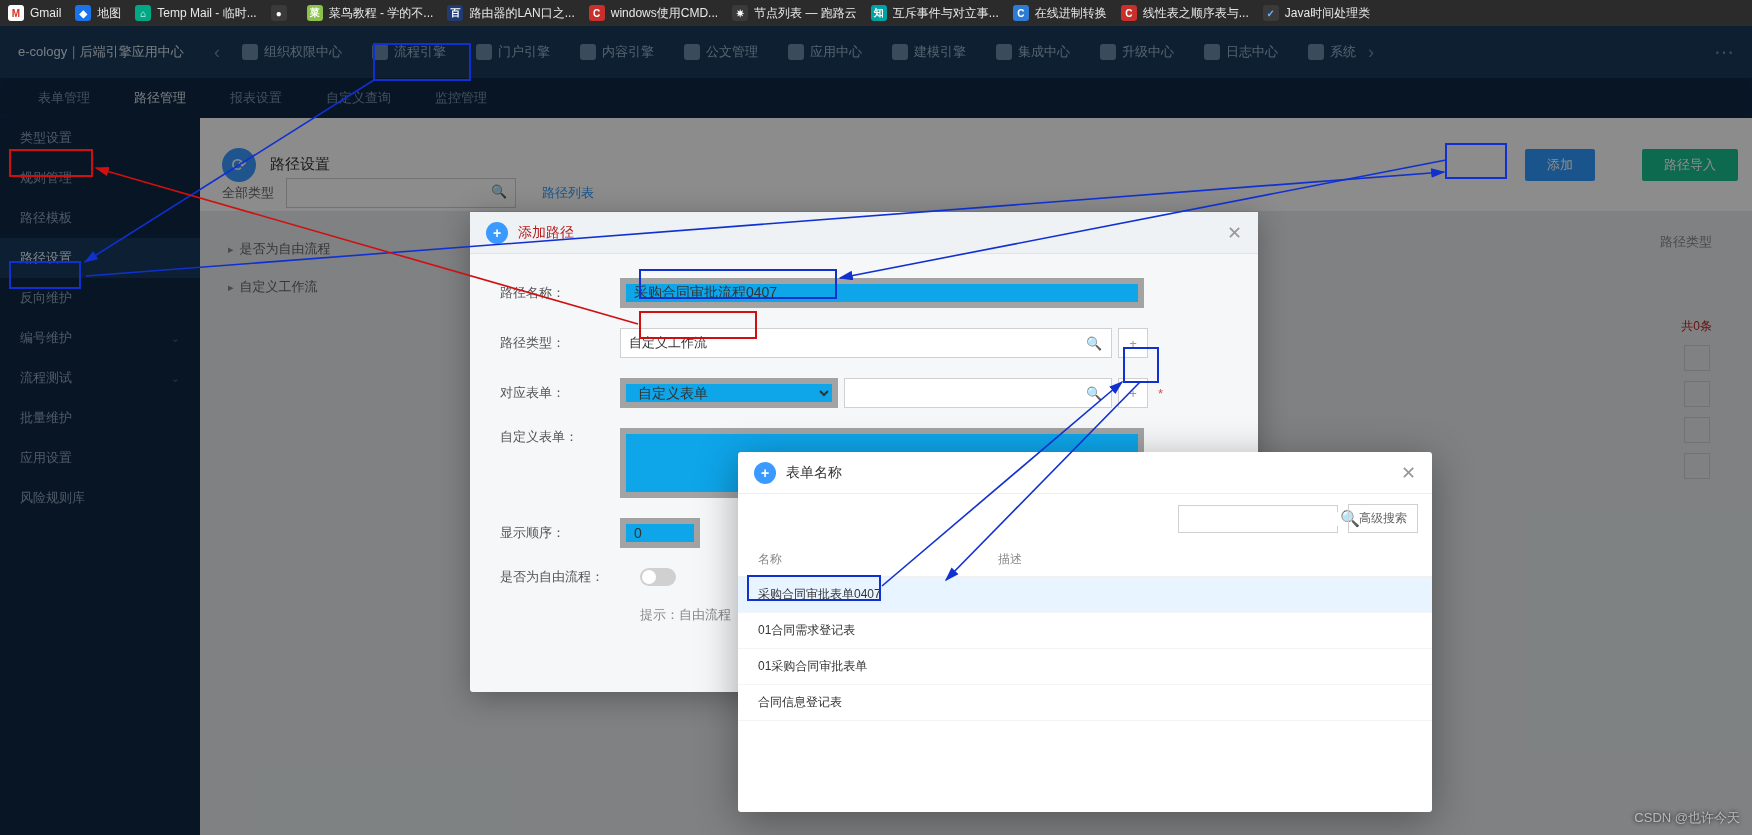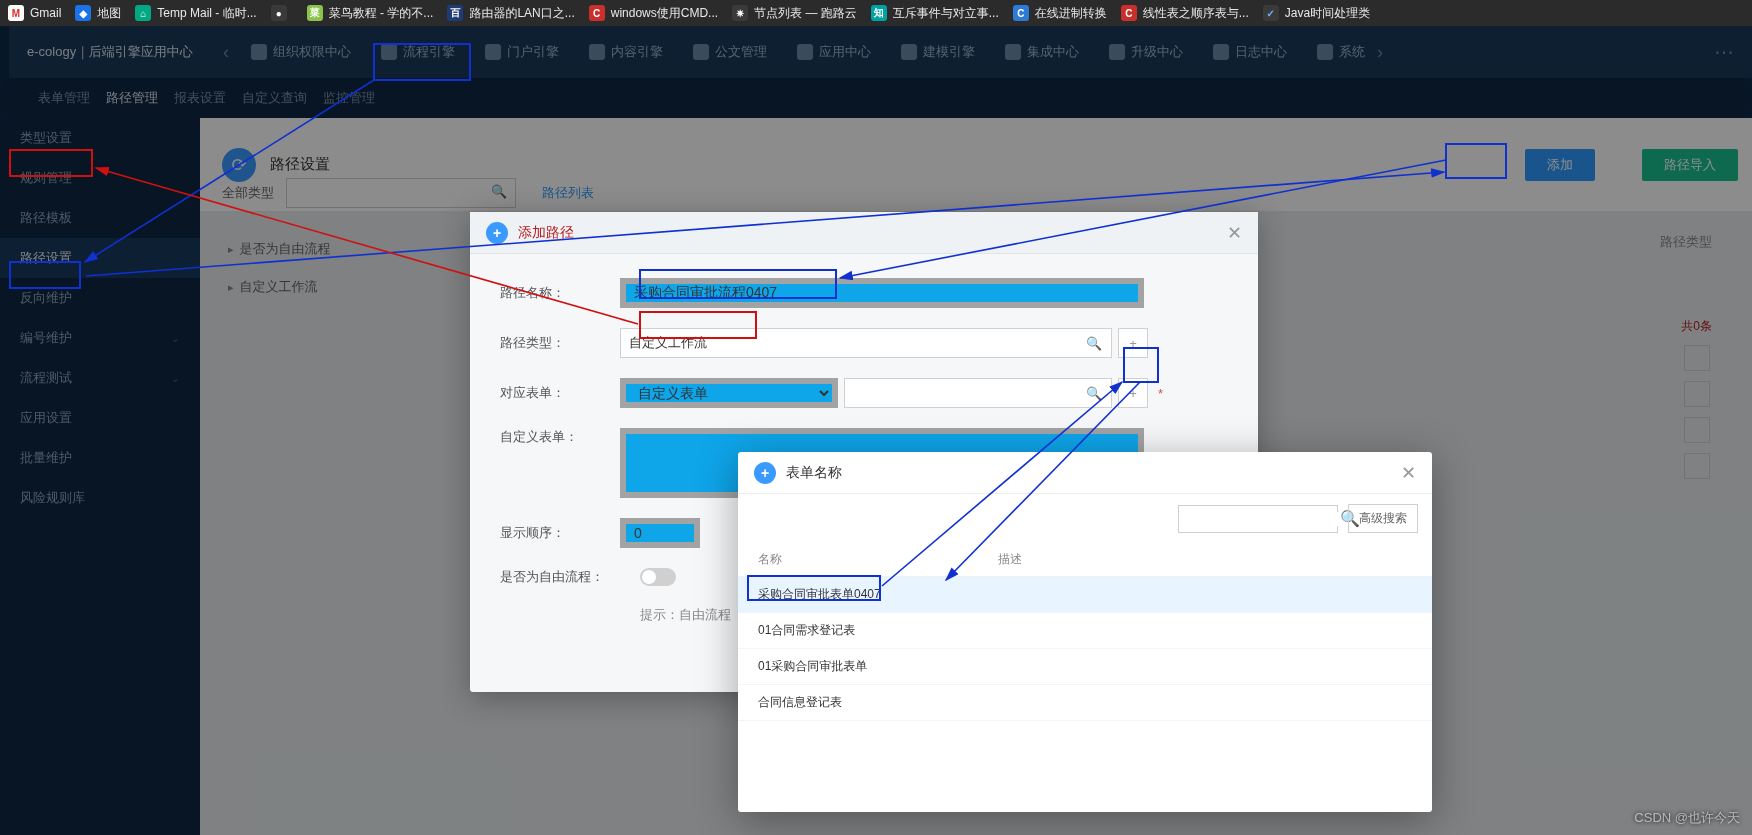--- a/index.html
+++ b/index.html
@@ -7,30 +7,30 @@
 
 
 .bookmarks-bar { height: 26px; background: #2b2b2b; display: flex; align-items: center; padding: 0 8px; gap: 14px; font-size: 12px; color: #e8e8e8; }
 .bookmarks-bar .bm { display: flex; align-items: center; gap: 6px; cursor: pointer; white-space: nowrap; max-width: 160px; overflow: hidden; text-overflow: ellipsis; }
 .bookmarks-bar .bm .ic { width: 16px; height: 16px; display: inline-flex; align-items: center; justify-content: center; border-radius: 3px; font-size: 10px; font-weight: bold; }
 
 
 .dim { position: absolute; inset: 26px 0 0 0; background: rgba(0,0,0,0.45); pointer-events: none; z-index: 5; }
 
 
-.app-header { position: absolute; top: 26px; left: 9px; right: 0; height: 52px; background: #1a3a5c; display: flex; align-items: center; color: #c7d3e0; font-size: 13px; z-index: 1; }
+.app-header { position: absolute; top: 26px; left: 0; right: 0; height: 52px; background: #1a3a5c; display: flex; align-items: center; color: #c7d3e0; font-size: 13px; z-index: 1; }
 .app-brand { padding: 0 18px; color: #d8e2ec; font-size: 13px; white-space: nowrap; }
 .header-back { width: 30px; text-align: center; font-size: 18px; color: #6a8aa8; cursor: pointer; }
 .header-menu { display: flex; gap: 30px; padding-left: 10px; }
 .header-menu .mi { display: flex; align-items: center; gap: 6px; cursor: pointer; color: #9db4cc; font-size: 13px; }
 .header-menu .mi .ic { width: 16px; height: 16px; display: inline-block; background: #6a8aa8; border-radius: 3px; }
 .header-right { margin-left: auto; padding-right: 18px; color: #6a8aa8; font-size: 20px; }
 
 
-.sub-nav { position: absolute; top: 78px; left: 0; right: 0; height: 40px; background: #0f2742; display: flex; align-items: center; padding: 0 30px; color: #7a92a8; font-size: 13px; z-index: 1; border-radius: 16px; }
+.sub-nav { position: absolute; top: 78px; left: 0; right: 0; height: 40px; background: #0f2742; display: flex; align-items: center; gap: 28px; padding: 0 30px; color: #7a92a8; font-size: 13px; z-index: 1; border-radius: 16px; }
 .sub-nav .tab { cursor: pointer; padding: 0 8px; }
 .sub-nav .tab.active { color: #d8e2ec; }
 
 
 .left-sidebar { position: absolute; top: 118px; left: 0; width: 200px; bottom: 0; background: #0f2742; color: #8ea4ba; font-size: 13px; z-index: 1; }
 .left-sidebar .sb-item { padding: 11px 20px; cursor: pointer; display: flex; justify-content: space-between; align-items: center; }
 .left-sidebar .sb-item.active { background: #173a5e; color: #e8f0f8; }
 .left-sidebar .sb-item .chev { font-size: 11px; color: #4a6278; }
 
 
@@ -227,24 +227,24 @@
     </div>
     <div class="sb-item">
       <span>编号维护</span>
       <span class="chev">⌄</span>
     </div>
     <div class="sb-item">
       <span>流程测试</span>
       <span class="chev">⌄</span>
     </div>
     <div class="sb-item">
+      <span>批量维护</span>
+    </div>
+    <div class="sb-item">
       <span>应用设置</span>
-    </div>
-    <div class="sb-item">
-      <span>批量维护</span>
     </div>
     <div class="sb-item">
       <span>风险规则库</span>
     </div>
   </div>
 
 <div class="main">
   <div class="page-title-bar">
     <div class="circle-ic">⟳</div>
     <div class="pt-text">路径设置</div>

